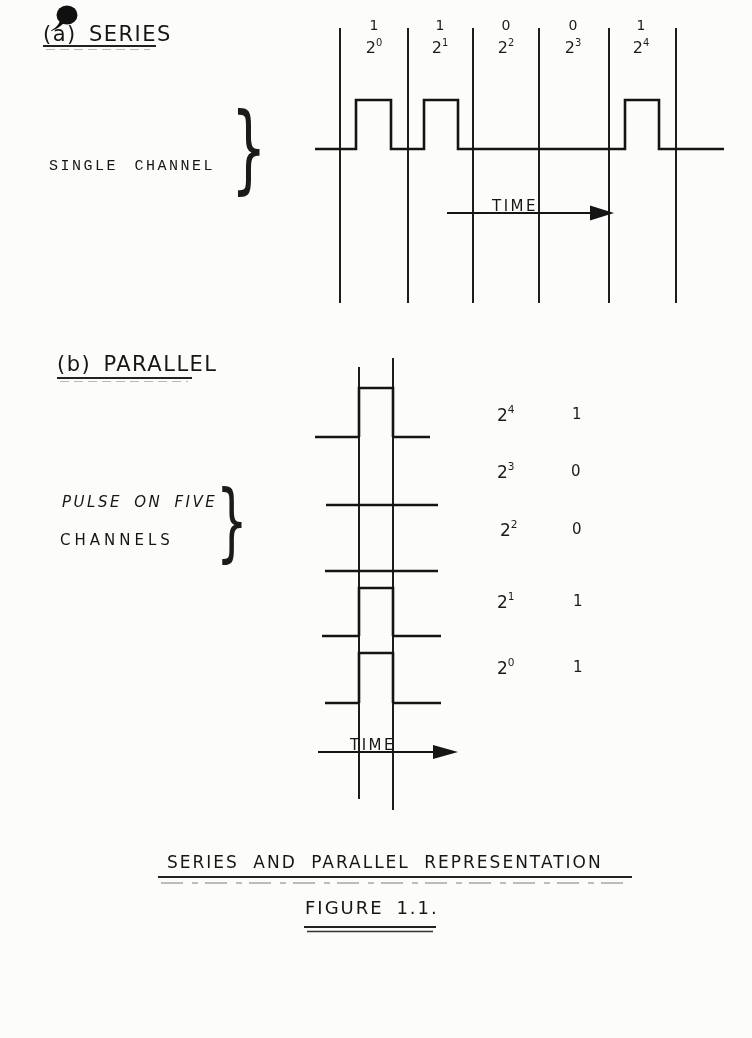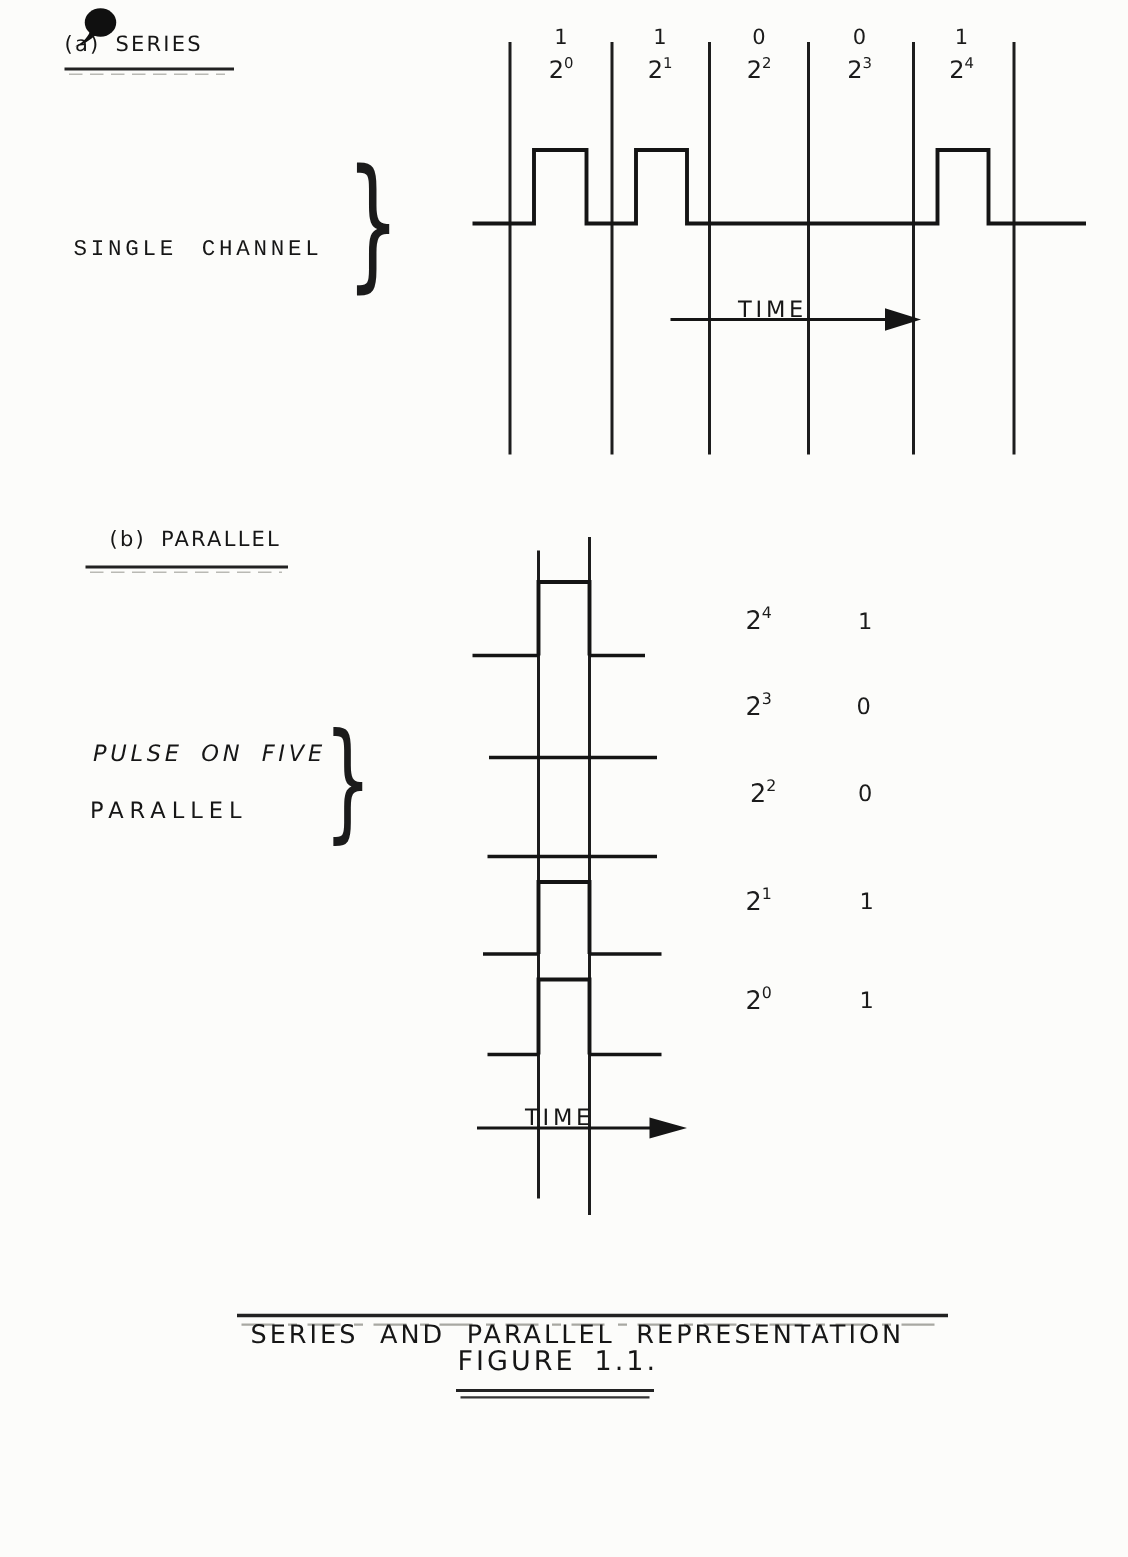--- a/index.html
+++ b/index.html
@@ -10,21 +10,21 @@
     margin: 0 auto;
     background: #fcfcfa;
     font-family: "DejaVu Sans", "Liberation Sans", sans-serif;
     color: #1b1b1b;
     overflow: hidden;
   }
   .art { position: absolute; left: 0; top: 0; }
   .t { position: absolute; white-space: nowrap; color: #161616; }
   .hand { letter-spacing: 2.5px; word-spacing: 5px; }
   .fs15 { font-size: 15px; }
-  .heading { font-size: 14px; letter-spacing: 1.5px; word-spacing: 4px; }
+  .heading { font-size: 21px; letter-spacing: 1.5px; word-spacing: 4px; }
   sup { font-size: 62%; letter-spacing: 0; position: relative; top: -1px; }
   .col-head { position: absolute; transform: translateX(-50%); text-align: center; }
   .col-bit { display: block; font-size: 14px; line-height: 16px; height: 17px; }
   .col-pow { display: block; font-size: 16px; line-height: 20px; letter-spacing: 0; }
   .brace {
     position: absolute;
     font-size: 96px;
     line-height: 90px;
     font-weight: 400;
     color: #1b1b1b;
@@ -140,39 +140,39 @@
     <span class="col-bit">0</span>
     <span class="col-pow"><span>2</span><sup>3</sup></span>
   </div>
   <div class="col-head" style="left:641px; top:17px;">
     <span class="col-bit">1</span>
     <span class="col-pow"><span>2</span><sup>4</sup></span>
   </div>
 
   <div class="t time" style="left:492px; top:197px;">TIME</div>
 
-  <div class="t heading" style="left:57px; top:352px;margin-left:16px;">(b) PARALLEL</div>
+  <div class="t heading" style="left:57px; top:352px;">(b) PARALLEL</div>
 
   <div class="t hand fs15" style="left:62px; top:493px;font-style:italic;">PULSE ON FIVE</div>
-  <div class="t hand fs15" style="left:60px; top:531px; letter-spacing:4px;">PARALLEL</div>
+  <div class="t hand fs15" style="left:60px; top:531px; letter-spacing:4px;">CHANNELS</div>
   <div class="brace" style="left:216px; top:481px; font-size:86px; line-height:80px;">}</div>
 
   <span class="ch-pow" style="left:497px; top:404px;"><span>2</span><sup>4</sup></span>
   <span class="ch-bit" style="left:572px; top:405px;">1</span>
 
   <span class="ch-pow" style="left:497px; top:461px;"><span>2</span><sup>3</sup></span>
   <span class="ch-bit" style="left:571px; top:462px;">0</span>
 
   <span class="ch-pow" style="left:500px; top:519px;"><span>2</span><sup>2</sup></span>
   <span class="ch-bit" style="left:572px; top:520px;">0</span>
 
   <span class="ch-pow" style="left:497px; top:591px;"><span>2</span><sup>1</sup></span>
   <span class="ch-bit" style="left:573px; top:592px;">1</span>
 
   <span class="ch-pow" style="left:497px; top:657px;"><span>2</span><sup>0</sup></span>
   <span class="ch-bit" style="left:573px; top:658px;">1</span>
 
   <div class="t time" style="left:350px; top:736px;">TIME</div>
 
-  <div class="t footer-title" style="left:167px; top:852px;margin-top:28px;">SERIES AND PARALLEL REPRESENTATION</div>
+  <div class="t footer-title" style="left:167px; top:852px;">SERIES AND PARALLEL REPRESENTATION</div>
   <div class="t figure-label" style="left:305px; top:897px;text-align:right;">FIGURE 1.1.</div>
 
 </div>
 
 </body></html>

